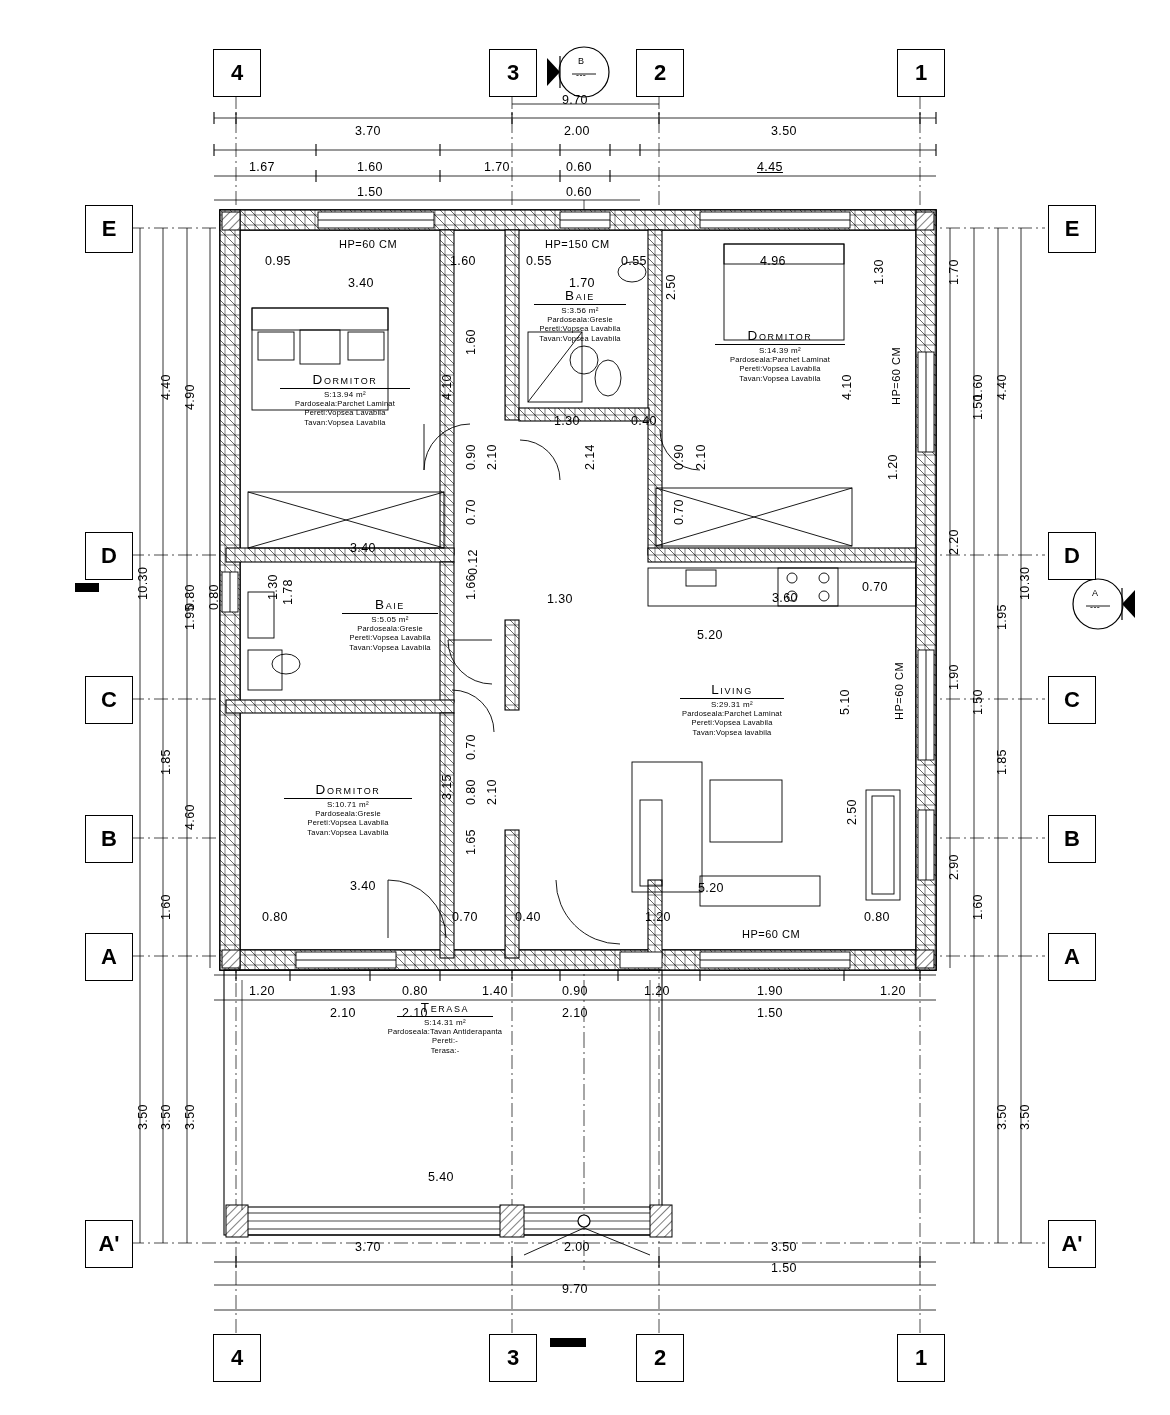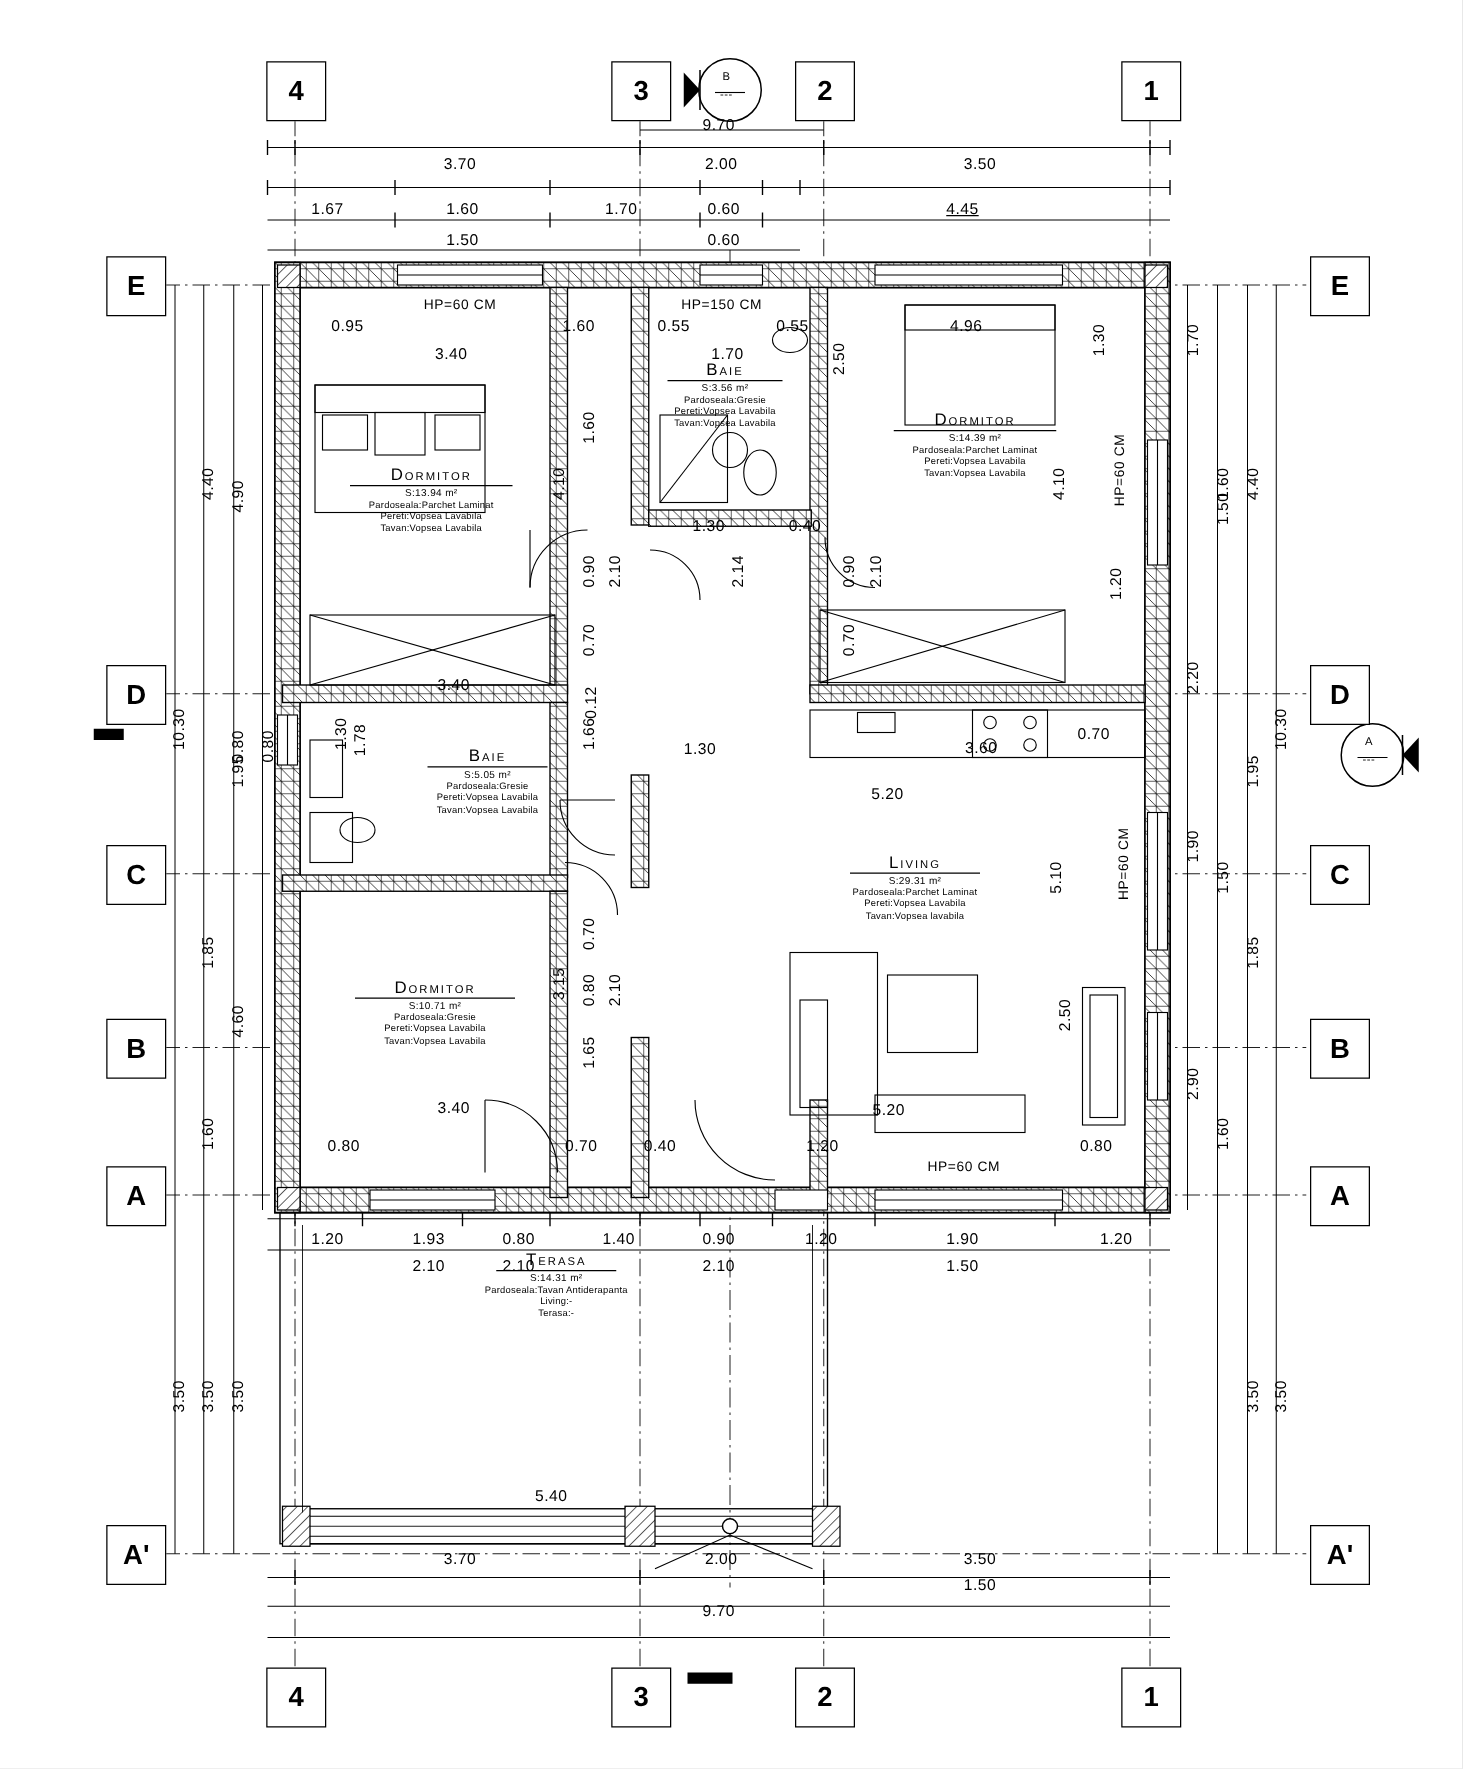--- a/index.html
+++ b/index.html
@@ -400,21 +400,21 @@
 <div class="dim" style="left:631px;top:414px;">0.40</div>
 <div class="dim" style="left:547px;top:592px;">1.30</div>
 <div class="dim" style="left:350px;top:541px;">3.40</div>
 <div class="dim" style="left:350px;top:879px;">3.40</div>
 <div class="dim" style="left:697px;top:628px;">5.20</div>
 <div class="dim" style="left:698px;top:881px;">5.20</div>
 <div class="dim v" style="left:838px;top:715px;">5.10</div>
 <div class="dim v" style="left:845px;top:825px;">2.50</div>
 <div class="dim v" style="left:886px;top:480px;">1.20</div>
 <div class="dim" style="left:772px;top:591px;">3.60</div>
-<div class="dim" style="left:428px;top:1170px;margin-top:20px;">5.40</div>
+<div class="dim" style="left:428px;top:1170px;">5.40</div>
 <div class="dim v" style="left:464px;top:855px;">1.65</div>
 <div class="dim v" style="left:440px;top:800px;">3.15</div>
 <div class="dim v" style="left:464px;top:600px;">1.66</div>
 <div class="dim v" style="left:281px;top:605px;">1.78</div>
 <div class="dim v" style="left:266px;top:600px;">1.30</div>
 
 <div class="dim v" style="left:464px;top:470px;">0.90</div>
 <div class="dim v" style="left:485px;top:470px;">2.10</div>
 <div class="dim v" style="left:464px;top:525px;">0.70</div>
 <div class="dim v" style="left:672px;top:470px;">0.90</div>
@@ -489,17 +489,17 @@
   <div class="rfin">Pardoseala:Parchet Laminat</div>
   <div class="rfin">Pereti:Vopsea Lavabila</div>
   <div class="rfin">Tavan:Vopsea lavabila</div>
 </div>
 
 <div class="room" style="left:345px;top:1000px;width:200px;text-align:center;">
   <div class="rname">Terasa</div>
   <span class="uline" style="width:96px;"></span>
   <div class="rarea">S:14.31 m²</div>
   <div class="rfin">Pardoseala:Tavan Antiderapanta</div>
-  <div class="rfin">Living:-</div>
+  <div class="rfin">Pereti:-</div>
   <div class="rfin">Terasa:-</div>
 </div>
 
 </div>
 
 </body></html>

